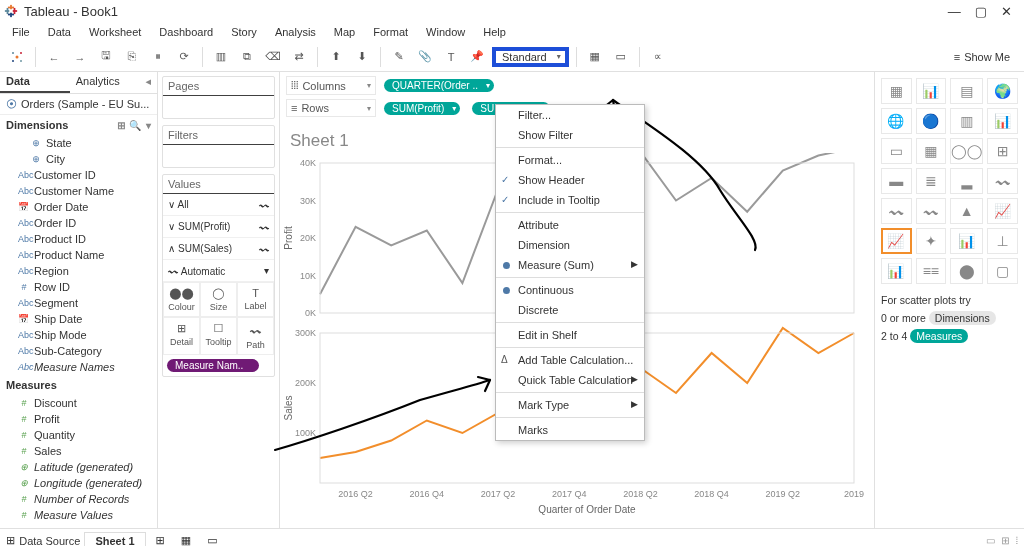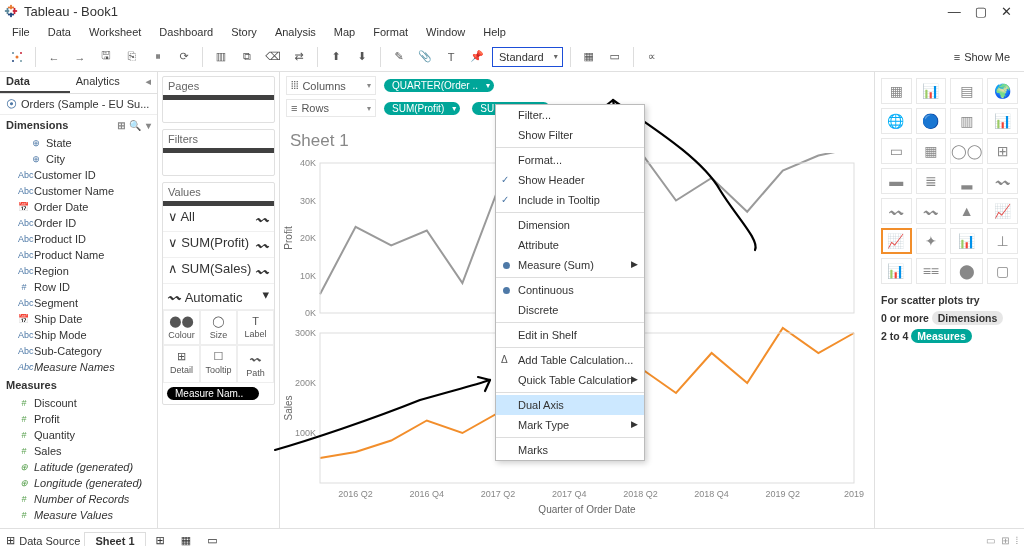--- a/index.html
+++ b/index.html
@@ -7,21 +7,21 @@
 .titlebar { height: 22px; display: flex; align-items: center; padding: 0 4px; }
 .titlebar .logo { width: 14px; height: 14px; margin-right: 6px; }
 .titlebar .title { flex: 1; font-size: 13px; }
 .titlebar .winbtns { display: flex; gap: 14px; padding-right: 8px; }
 .titlebar .winbtns span { font-size: 13px; cursor: default; }
 .menubar { height: 20px; display: flex; align-items: center; padding: 0 4px; gap: 2px; }
 .menubar span { padding: 2px 8px; font-size: 11px; }
 .toolbar { height: 30px; display: flex; align-items: center; padding: 0 6px; gap: 4px; border-bottom: 1px solid #e0e0e0; }
 .toolbar .tb { width: 22px; height: 22px; display: flex; align-items: center; justify-content: center; color: #555; border-radius: 2px; }
 .toolbar .sep { width: 1px; height: 20px; background: #ddd; margin: 0 3px; }
-.toolbar .std { border: 1px solid #1d4ed8; padding: 1px 18px 1px 6px; font-size: 11px; height: 20px; display: flex; align-items: center; position: relative; }
+.toolbar .std { border: 4px solid #1d4ed8; padding: 1px 18px 1px 6px; font-size: 11px; height: 20px; display: flex; align-items: center; position: relative; }
 .toolbar .std::after { content: "▾"; position: absolute; right: 4px; font-size: 8px; color: #666; }
 .showme-btn { margin-left: auto; display: flex; align-items: center; gap: 4px; padding: 2px 8px; font-size: 11px; }
 .main { display: flex; height: 456px; }
 .datapane { width: 158px; border-right: 1px solid #e0e0e0; display: flex; flex-direction: column; }
 .dptabs { display: flex; border-bottom: 1px solid #e0e0e0; height: 22px; }
 .dptabs div { flex: 1; padding: 3px 6px; font-size: 11px; text-align: left; }
 .dptabs .active { font-weight: 600; border-bottom: 2px solid #444; }
 .dpsource { padding: 4px 6px; font-size: 11px; display: flex; align-items: center; gap: 4px; border-bottom: 1px solid #eee; }
 .dpsection { padding: 4px 6px; font-weight: 600; font-size: 11px; display: flex; align-items: center; }
 .dpsection .tools { margin-left: auto; display:flex; gap:4px; color:#888; font-size:10px;}
@@ -29,48 +29,48 @@
 .dpitem { padding: 2px 6px 2px 18px; font-size: 11px; display: flex; align-items: center; gap: 4px; white-space: nowrap; }
 .dpitem .gl { width: 12px; text-align: center; font-size: 9px; }
 .dim .gl { color: #4e79a7; }
 .mea .gl { color: #59a14f; }
 .dim { color: #4e79a7c0; }
 .mea { color: #59a14fc0; }
 .dim span, .mea span { color: #333; }
 .italic { font-style: italic; }
 .cards { width: 122px; border-right: 1px solid #e0e0e0; display: flex; flex-direction: column; padding: 4px 4px; gap: 6px; }
 .card { border: 1px solid #e0e0e0; border-radius: 2px; }
-.card .hd { padding: 3px 5px; font-size: 11px; color: #666; border-bottom: 5px solid #404040; }
-.marks-shelf .row { padding: 3px 5px; font-size: 13px; display: flex; justify-content: space-between; border-bottom: 1px solid #f0f0f0; }
+.card .hd { padding: 3px 5px; font-size: 11px; color: #666; border-bottom: 1px solid #404040; }
+.marks-shelf .row { padding: 3px 5px; font-size: 10px; display: flex; align-items: center; justify-content: space-between; border-bottom: 1px solid #f0f0f0; }
 .marks-shelf .cells { display: grid; grid-template-columns: repeat(3,1fr); }
 .marks-shelf .cell { border: 1px solid #eee; padding: 4px 2px; text-align: center; font-size: 9px; color: #555; }
 .marks-shelf .cell .ic { display: block; font-size: 11px; margin-bottom: 2px; }
 .pill { display: inline-flex; align-items: center; background: #00a699; color: #fff; padding: 1px 16px 1px 8px; border-radius: 9px; font-size: 10px; position: relative; }
-.pill.blue { background: #000000; }
+.pill.blue { background: #701a75; }
 .pill.dk::after { content: "▾"; position: absolute; right: 4px; font-size: 8px; }
 .view { flex: 1; display: flex; flex-direction: column; }
 .shelves { padding: 4px 6px; }
 .shelfrow { display: flex; align-items: center; gap: 8px; margin-bottom: 4px; }
 .shelfrow .lbl { width: 90px; font-size: 11px; color: #555; display: flex; align-items: center; gap: 4px; padding: 2px 4px; border: 1px solid #e8e8e8; position:relative;}
 .shelfrow .lbl::after{content:"▾"; position:absolute; right:4px; font-size:8px; color:#888;}
 .sheet-title { padding: 6px 10px 2px; font-size: 17px; color: #888; }
 .chartarea { flex: 1; position: relative; }
 .chartarea svg { position: absolute; inset: 0; }
 .ctxmenu { position: absolute; left: 495px; top: 104px; width: 150px; background: #fff; border: 1px solid #bbb; box-shadow: 2px 2px 6px rgba(0,0,0,.2); z-index: 50; }
 .ctxmenu .mi { padding: 4px 10px 4px 22px; font-size: 11px; position: relative; }
 .ctxmenu .mi.hl { background: #cce8ff; }
 .ctxmenu .mi .chk { position: absolute; left: 5px; color: #4e79a7; font-size: 10px; }
 .ctxmenu .mi .dot { position: absolute; left: 7px; width: 7px; height: 7px; background: #4e79a7; border-radius: 50%; top: 7px; }
 .ctxmenu .mi .sub { position: absolute; right: 6px; font-size: 9px; }
 .ctxmenu hr { border: none; border-top: 1px solid #ddd; margin: 2px 0; }
 .showme { width: 150px; border-left: 1px solid #e0e0e0; padding: 6px 6px; }
 .smgrid { display: grid; grid-template-columns: repeat(4, 1fr); gap: 4px; }
 .smgrid .th { height: 26px; border: 1px solid #e8e8e8; display: flex; align-items: center; justify-content: center; font-size: 14px; color: #888; }
 .smgrid .th.sel { border: 2px solid #f28e2b; }
-.smtxt { font-size: 10.5px; margin-top: 8px; line-height: 1.7; font-weight: bold; }
+.smtxt { font-size: 10.5px; margin-top: 8px; line-height: 1.7; }
 .smtxt .tag { background: #e6e6e6; padding: 1px 6px; border-radius: 8px; }
 .smtxt .tag.g { background: #00a699; color: #fff; }
 .bottom { height: 24px; border-top: 1px solid #e0e0e0; display: flex; align-items: center; padding: 0 6px; gap: 4px; font-size: 11px; }
 .bottom .tab { padding: 2px 10px; border: 1px solid #ddd; border-bottom: none; }
 .bottom .tab.active { background: #fff; font-weight: 600; }
 </style>
 </head>
 <body>
 
 <div class="titlebar">
@@ -364,33 +364,32 @@
   </div>
 
   <div class="ctxmenu" id="ctxmenu">
       <div class="mi">Filter...</div>
       <div class="mi">Show Filter</div>
       <hr>
       <div class="mi">Format...</div>
       <div class="mi"><span class="chk">✓</span>Show Header</div>
       <div class="mi"><span class="chk">✓</span>Include in Tooltip</div>
       <hr>
+      <div class="mi">Attribute</div>
       <div class="mi">Dimension</div>
-      <div class="mi">Attribute</div>
       <div class="mi"><span class="dot"></span>Measure (Sum)<span class="sub">▶</span></div>
       <hr>
       <div class="mi"><span class="dot"></span>Continuous</div>
       <div class="mi">Discrete</div>
       <hr>
       <div class="mi">Edit in Shelf</div>
       <hr>
       <div class="mi"><span class="chk" style="color:#555">Δ</span>Add Table Calculation...</div>
       <div class="mi">Quick Table Calculation<span class="sub">▶</span></div>
       <hr>
-      <div class="mi hl">Dual Axis</div>
       <div class="mi">Mark Type<span class="sub">▶</span></div>
       <hr>
       <div class="mi">Marks</div>
     </div>
 
   <div class="showme">
     <div class="smgrid" id="smgrid">
         <div class="th">▦</div>
         <div class="th">📊</div>
         <div class="th">▤</div>

